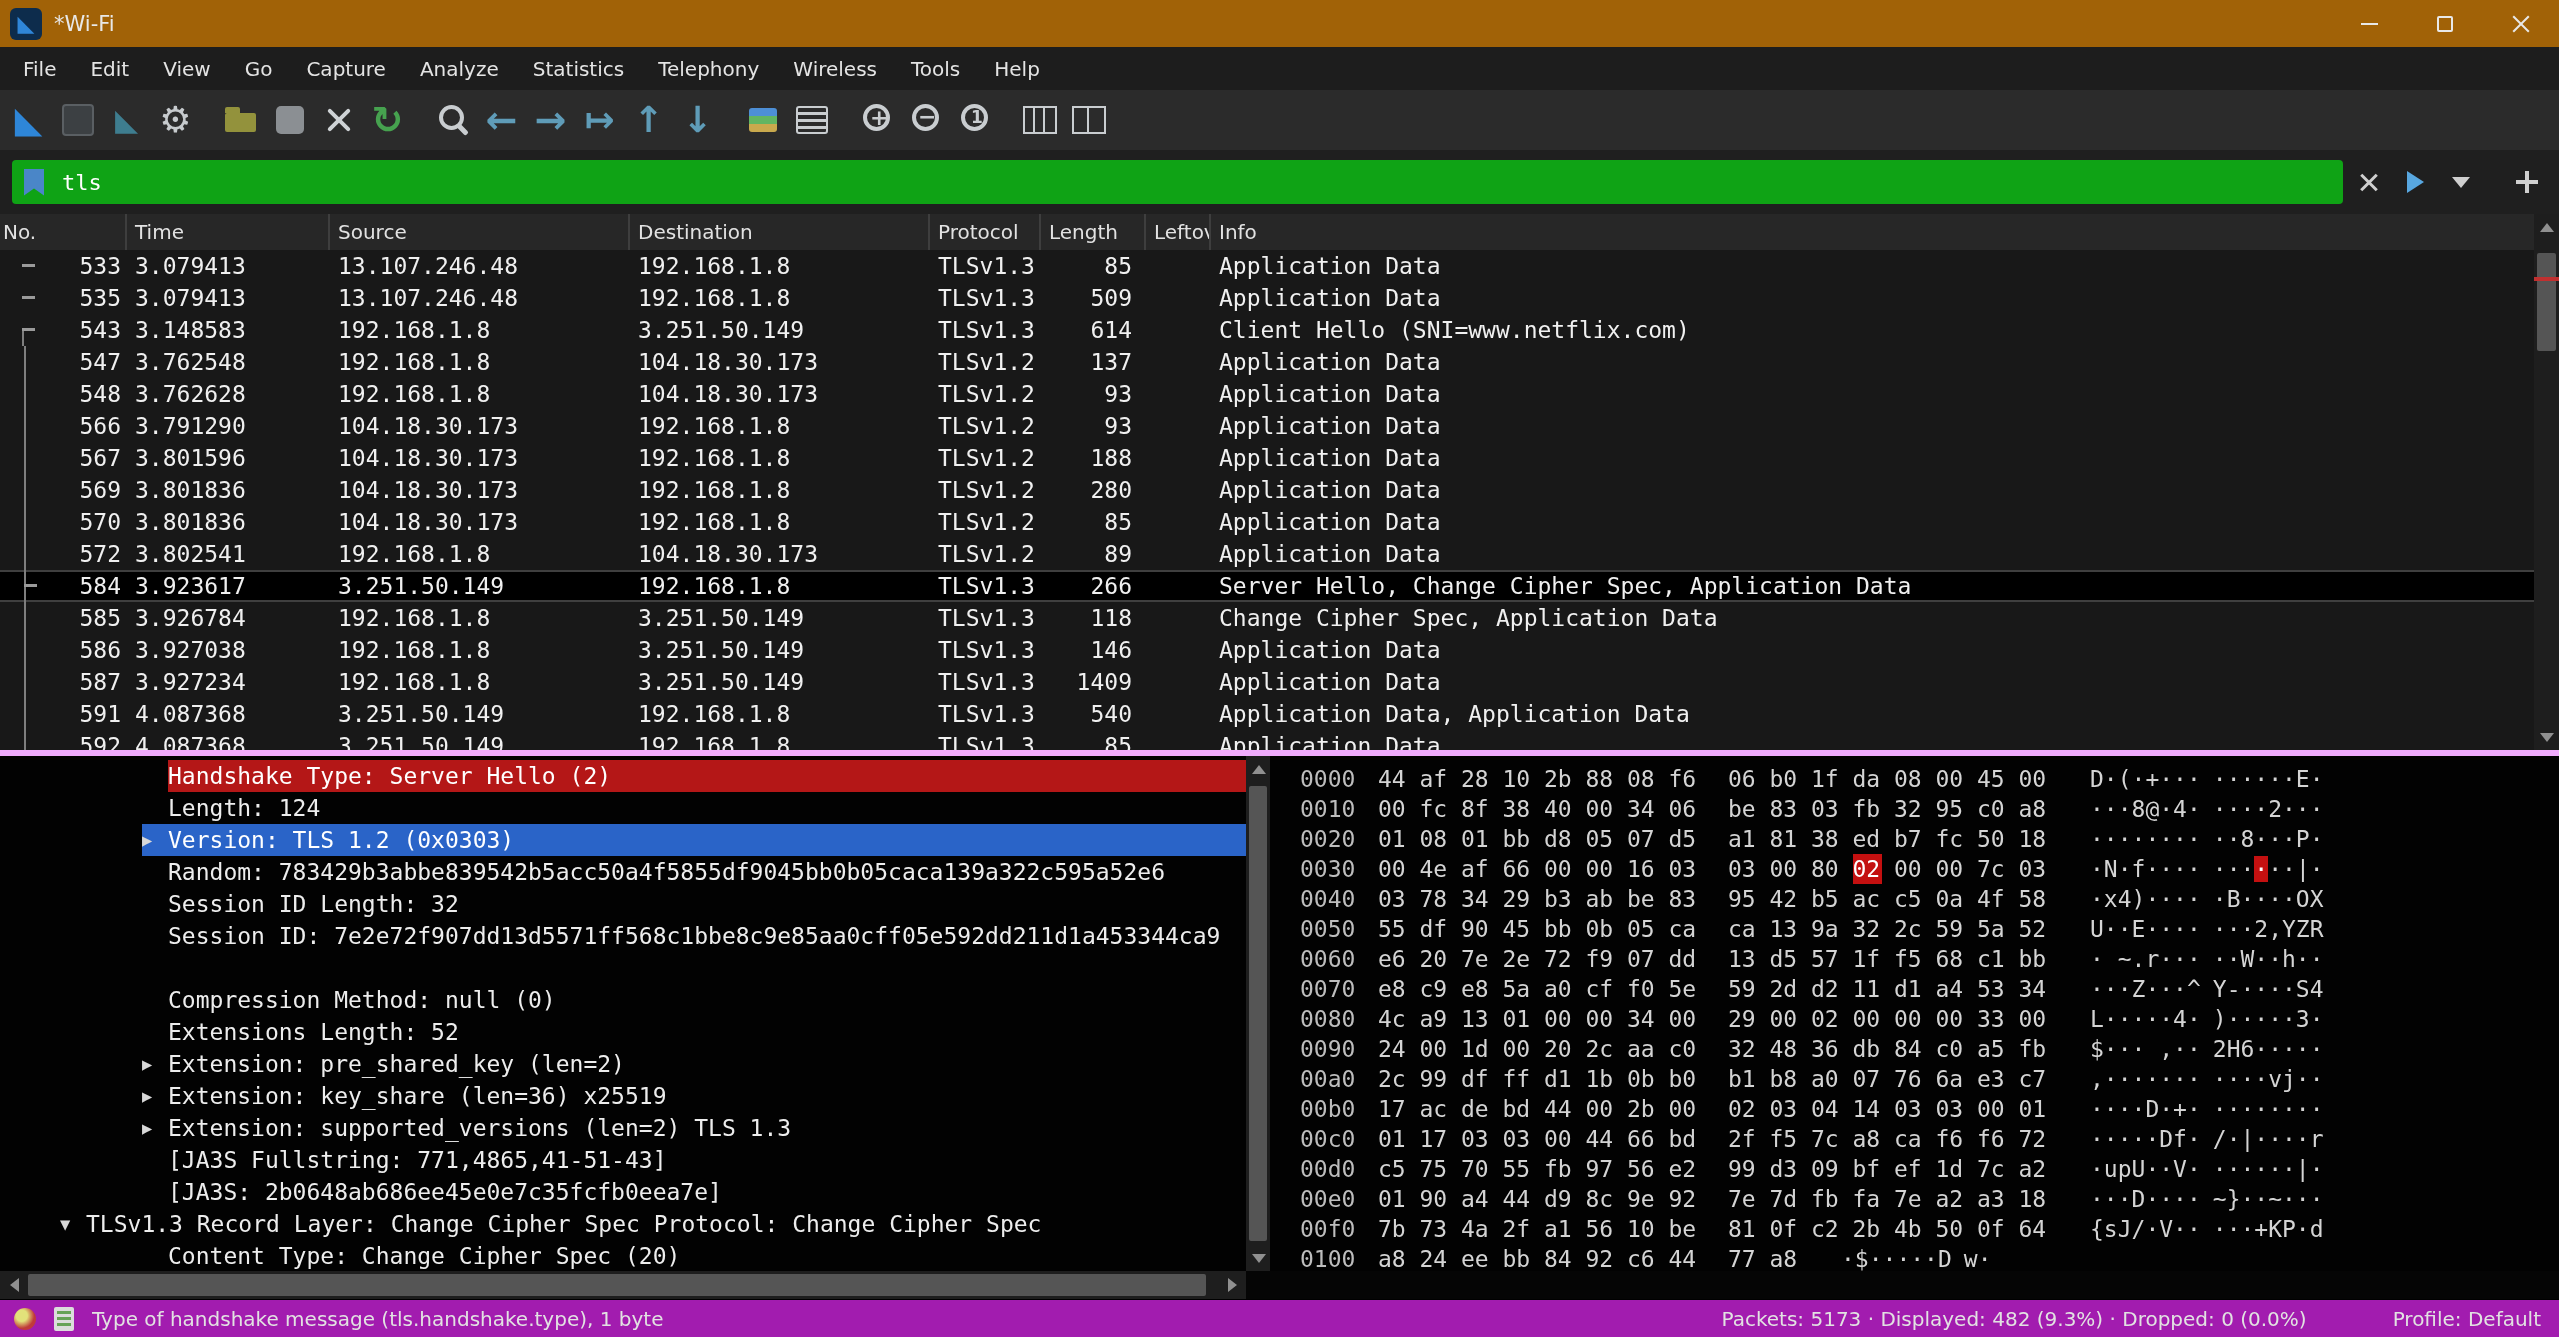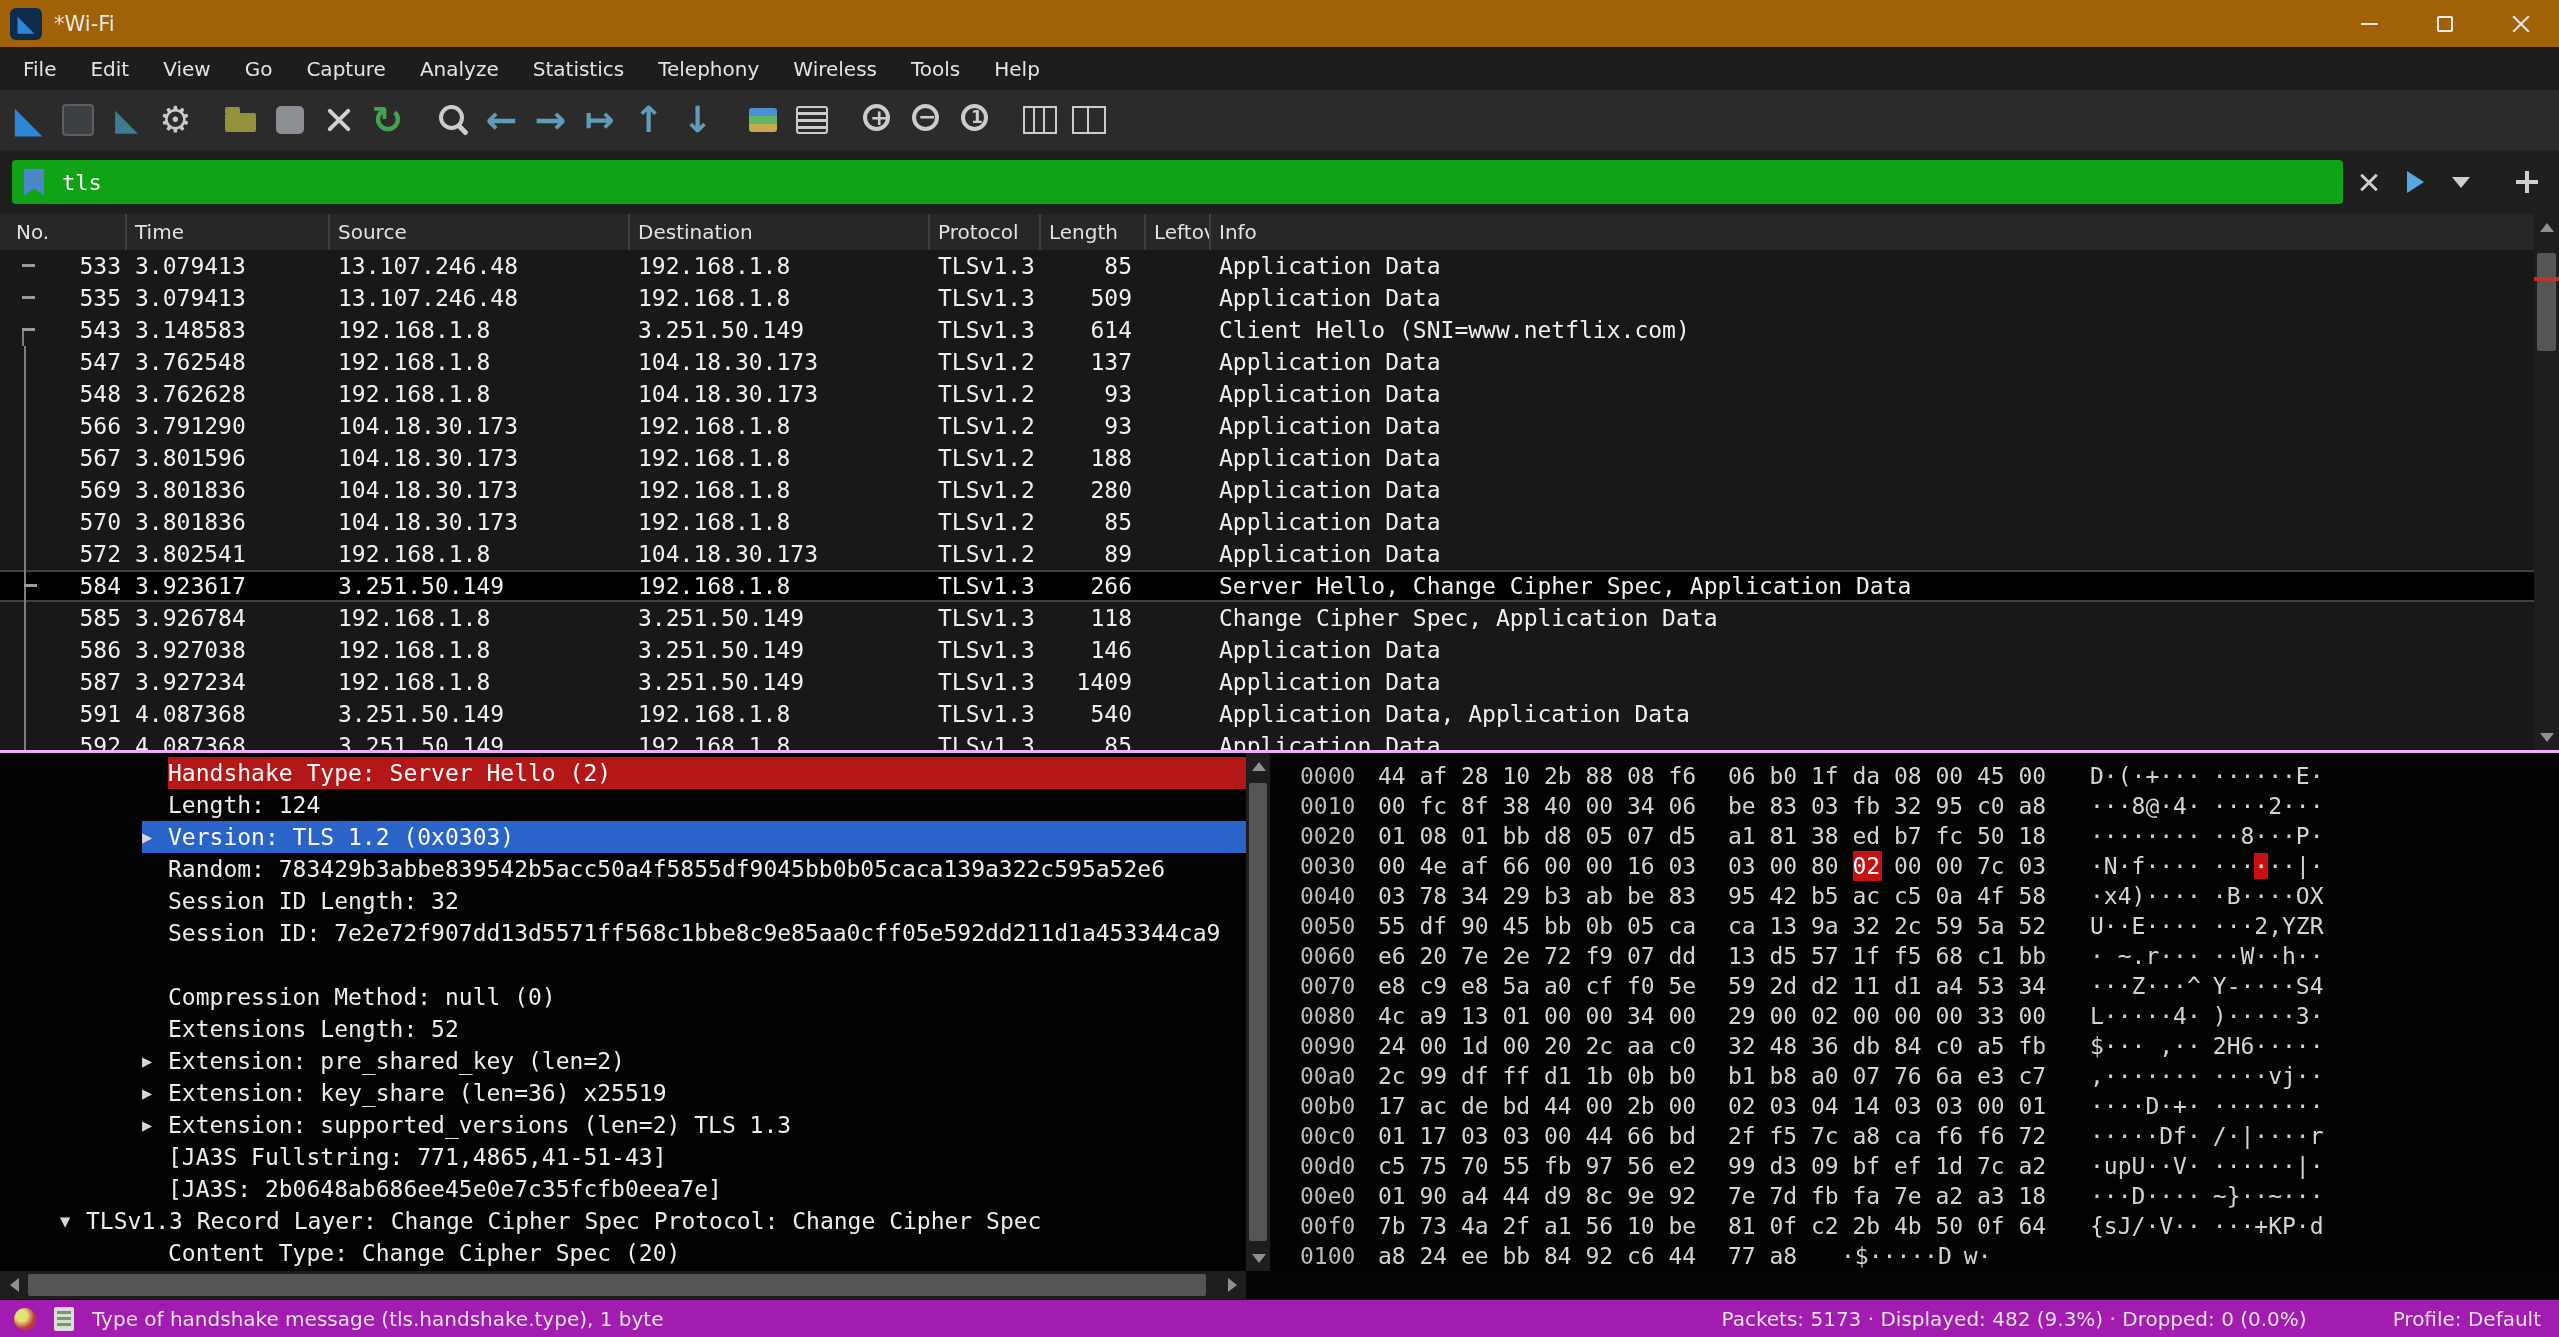--- a/index.html
+++ b/index.html
@@ -67,21 +67,21 @@
 .sh-caret{width:0;height:0;border-top:11px solid #cfcfcf;border-left:9px solid transparent;border-right:9px solid transparent;}
 .sh-plus{position:relative;width:22px;height:22px;}
 .sh-plus::before{content:"";position:absolute;left:0;top:9px;width:22px;height:4px;background:#cfcfcf;}
 .sh-plus::after{content:"";position:absolute;left:9px;top:0;width:4px;height:22px;background:#cfcfcf;}
 
 
 .packetlist{position:relative;background:#181818;flex:none;}
 .plheader,.plrow{display:grid;grid-template-columns:127px 203px 300px 300px 111px 105px 65px 1fr;}
 .plheader{height:36px;background:#272727;color:#e2e2e2;font-size:20px;}
 .hcell{height:100%;display:flex;align-items:center;padding-left:8px;border-right:2px solid #3e3e3e;overflow:hidden;white-space:nowrap;}
-.hcell:first-child{padding-left:16px;}
+.hcell:first-child{padding-left:3px;}
 .hcell:last-child{border-right:none;}
 .plbody{height:500px;overflow:hidden;font-family:"DejaVu Sans Mono",monospace;font-size:23px;color:#f0f0f0;background:#181818;}
 .plrow{height:32px;line-height:32px;white-space:nowrap;}
 .plrow.selected{background:#000000;box-shadow:inset 0 2px 0 #3f3f3f, inset 0 -2px 0 #3f3f3f;}
 .c{overflow:hidden;padding-left:8px;}
 .c-no{text-align:right;padding-right:6px;padding-left:0;position:relative;}
 .c-len{text-align:right;padding-right:14px;padding-left:0;}
 .gut{position:absolute;left:24px;top:0;height:100%;width:16px;pointer-events:none;}
 .g-line .gut,.g-seldash .gut{border-left:2px solid #7e7e7e;}
 .g-dash .gut::after,.g-seldash .gut::after,.g-corner .gut::after{content:"";position:absolute;left:-2px;top:14px;width:13px;height:3px;background:#9a9a9a;}
@@ -90,21 +90,21 @@
 .sarrow{position:absolute;left:0;width:25px;height:26px;display:flex;align-items:center;justify-content:center;}
 .sarrow.up{top:0;} .sarrow.down{bottom:0;}
 .tri-up{width:0;height:0;border-left:7px solid transparent;border-right:7px solid transparent;border-bottom:9px solid #909090;}
 .tri-down{width:0;height:0;border-left:7px solid transparent;border-right:7px solid transparent;border-top:9px solid #909090;}
 .tri-left{width:0;height:0;border-top:7px solid transparent;border-bottom:7px solid transparent;border-right:9px solid #909090;}
 .tri-right{width:0;height:0;border-top:7px solid transparent;border-bottom:7px solid transparent;border-left:9px solid #909090;}
 .plthumb{position:absolute;left:3px;right:3px;top:39px;height:98px;background:#555;border-radius:2px;}
 .redmark{position:absolute;left:0;right:0;top:63px;height:4px;background:#c03030;}
 
 
-.lower{height:521px;display:flex;background:#000;border-top:3px solid #f0abfc;flex:none;}
+.lower{height:521px;display:flex;background:#000;border-top:6px solid #f0abfc;flex:none;}
 .details{width:1246px;height:100%;overflow:hidden;padding-top:4px;font-family:"DejaVu Sans Mono",monospace;font-size:23px;color:#ededed;background:#020202;}
 .drow{height:32px;line-height:32px;display:flex;white-space:nowrap;}
 .dspace{flex:none;}
 .dbody{flex:1;display:flex;align-items:center;overflow:hidden;}
 .hl-red{background:var(--field-red,#b41717);color:#fff;}
 .hl-blue{background:var(--field-blue,#2a64c8);color:#fff;}
 .darrow{width:26px;flex:none;font-size:17px;color:#d8d8d8;display:flex;align-items:center;}
 .darrow.right::before{content:"▶";}
 .darrow.down::before{content:"▼";}
 .midscroll{width:24px;background:#1e1e1e;position:relative;flex:none;}

